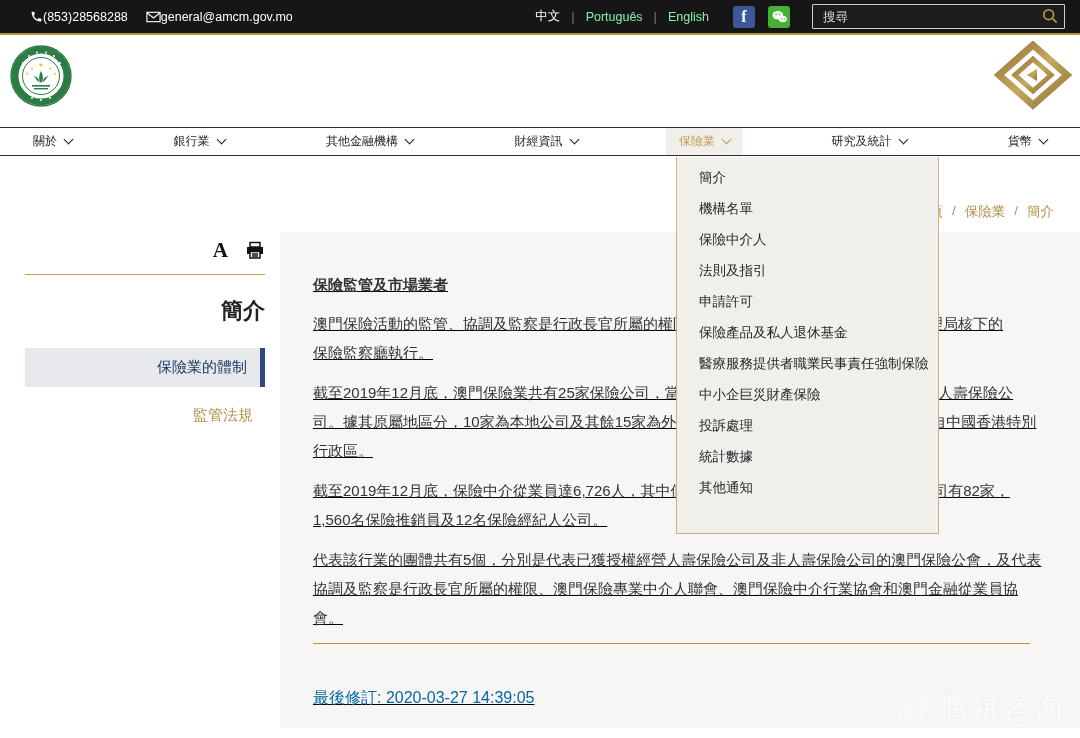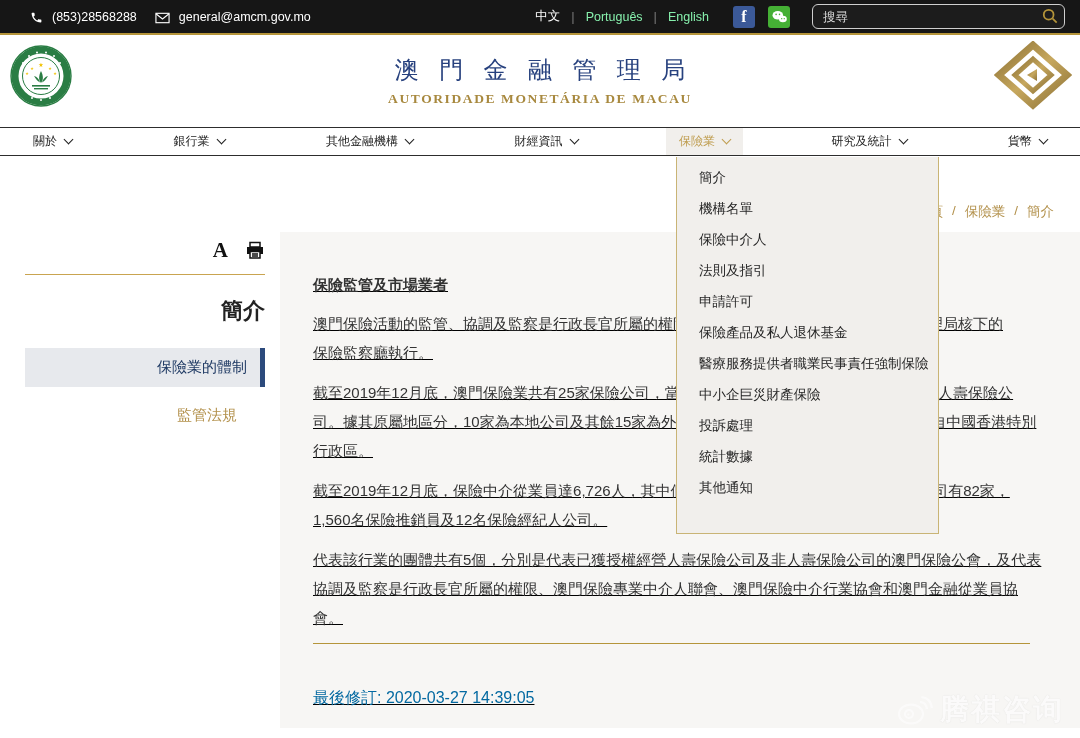--- a/index.html
+++ b/index.html
@@ -2,32 +2,32 @@
 <html><head>
 <meta charset="utf-8">
 <style>
   * { margin:0; padding:0; box-sizing:border-box; }
   body { background:#ffffff; font-family:"Liberation Sans","DejaVu Sans",sans-serif; }
   .page { position:relative; width:1080px; height:738px; background:#fff; overflow:hidden; }
 
   
   .topbar { position:absolute; top:0; left:0; width:1080px; height:35px; background:#161616;
             border-bottom:2px solid #b5953a; display:flex; align-items:center; color:#fff; font-size:12.5px; }
-  .topbar .contact { display:flex; align-items:flex-end; gap:9px; margin-left:30px; }
+  .topbar .contact { display:flex; align-items:center; margin-left:30px; }
   .topbar .contact + .contact { margin-left:18px; }
   .topbar .right { margin-left:auto; margin-right:15px; display:flex; align-items:center; }
   .lang { cursor:pointer; padding:0 11px; }
   .lang.current { color:#ffffff; }
   .lang.gold { color:#86efac; }
   .lang-sep { color:#777; font-size:13px; }
   .soc { width:22px; height:22px; border-radius:3px; margin-left:13px; display:flex; align-items:center; justify-content:center; cursor:pointer; }
   .soc.fb { background:#3b5998; color:#fff; font-family:"Liberation Serif",serif; font-weight:bold; font-size:16px; }
   .soc.wc { background:#45b035; }
   .searchbox { position:relative; margin-left:22px; width:253px; }
-  .searchbox input { width:253px; height:25px; background:#1c1c1c; border:1px solid #cfcfcf; border-radius:6px;
+  .searchbox input { width:253px; height:25px; background:#1c1c1c; border:1px solid #cfcfcf; border-radius:1px;
                      color:#e6e6e6; font-size:12.5px; padding:0 30px 0 10px; outline:none; }
   .searchbox input::placeholder { color:#dcdcdc; }
   .searchbox .mag { position:absolute; right:7px; top:4px; cursor:pointer; }
 
   
   .header { position:absolute; top:37px; left:0; width:1080px; height:90px; background:#fff; }
   .emblem { position:absolute; left:10px; top:8px; cursor:pointer; }
   .brand { position:absolute; left:0; right:0; top:17px; text-align:center; }
   .brand .zh { font-family:"Liberation Serif","DejaVu Serif",serif; color:#27417e; font-size:24px; font-weight:500;
                letter-spacing:0.85em; margin-left:0.85em; }
@@ -53,21 +53,21 @@
   .breadcrumb { position:absolute; top:203px; right:26px; z-index:5; display:flex; gap:9px;
                 font-size:13.5px; color:#b3914c; }
   .breadcrumb .bc-link { cursor:pointer; }
 
   
   .sidebar { position:absolute; left:25px; top:240px; width:240px; }
   .tools { display:flex; justify-content:flex-end; align-items:center; gap:17px; padding-bottom:13px;
            border-bottom:1.5px solid #c9a450; }
   .font-a { font-family:"Liberation Serif","DejaVu Serif",serif; font-size:21px; font-weight:bold; color:#111; cursor:pointer; line-height:1; }
   .side-title { text-align:right; font-size:22px; font-weight:bold; color:#222; margin:21px 0 22px; }
-  .side-item { text-align:right; font-size:15px; padding:10px 28px; cursor:pointer; margin-bottom:9px; }
+  .side-item { text-align:right; font-size:15px; padding:10px 12px; cursor:pointer; margin-bottom:9px; }
   .side-item.active { background:#e7e9ed; color:#1f3a64; border-right:5px solid #2c4a7c; padding-right:13px; }
   .side-item.gold { color:#b3914c; }
 
   
   .content { position:absolute; left:280px; top:232px; width:800px; height:496px; background:#f7f6f4;
              padding:44px 6px 0 33px; overflow:hidden;text-decoration:underline; }
   .c-head { font-size:15px; font-weight:bold; color:#333; margin-bottom:14px; }
   .para { margin-bottom:11px; }
   .tline { font-size:15px; line-height:29px; color:#333; white-space:nowrap; }
   .c-rule { width:717px; border:none; border-top:1px solid #b5953a; margin-top:8px; }
@@ -149,24 +149,20 @@
           <text x="45" y="30" font-size="4">★</text>
       </g>
       <g fill="#2a7d44">
         <path d="M31 26 C28.5 31 28.5 35 31 38 C33.5 35 33.5 31 31 26 Z"></path>
         <path d="M24 31 C26 34.5 28 36.5 30 37.5 C29 34 27 31.5 24 31 Z"></path>
         <path d="M38 31 C36 34.5 34 36.5 32 37.5 C33 34 35 31.5 38 31 Z"></path>
         <rect x="22" y="40" width="18" height="1.6"></rect>
         <rect x="24" y="43" width="14" height="1.4"></rect>
       </g>
     </svg>
-    <div class="brand">
-      <div class="zh">澳門金融管理局</div>
-      <div class="pt">AUTORIDADE MONETÁRIA DE MACAU</div>
-    </div>
     <svg class="amcm-logo" width="78" height="70" viewBox="0 0 78 70">
       <defs>
         <linearGradient id="gold" x1="0" y1="0" x2="1" y2="1">
           <stop offset="0" stop-color="#8d7236"></stop>
             <stop offset="0.5" stop-color="#c7a85e"></stop>
             <stop offset="1" stop-color="#8d7236"></stop>
         </linearGradient>
       </defs>
       <path d="M39 4 L73 34 L39 64 L5 34 Z" fill="none" stroke="url(#gold)" stroke-width="7"></path>
       <path d="M39 18 L57 34 L39 50 L21 34 Z" fill="none" stroke="url(#gold)" stroke-width="5"></path>

